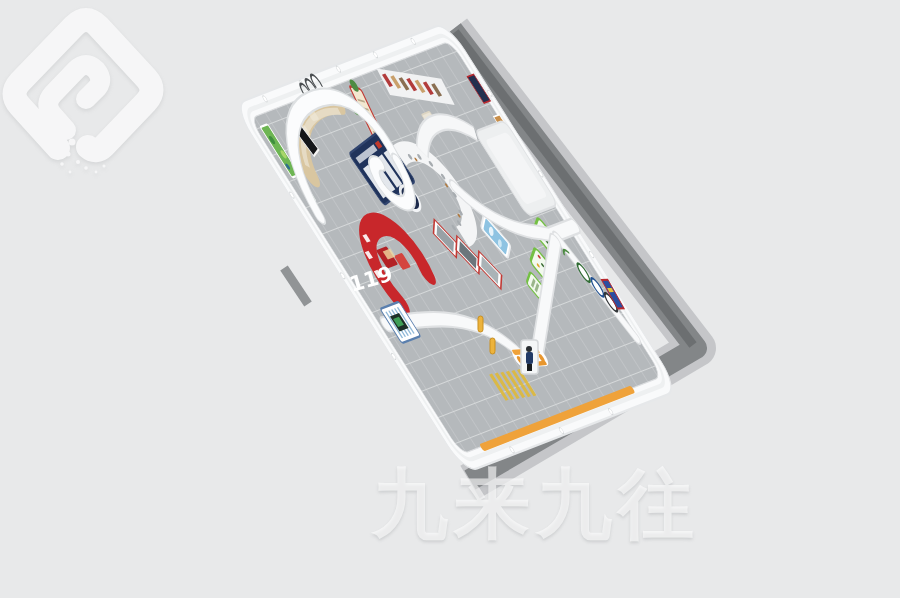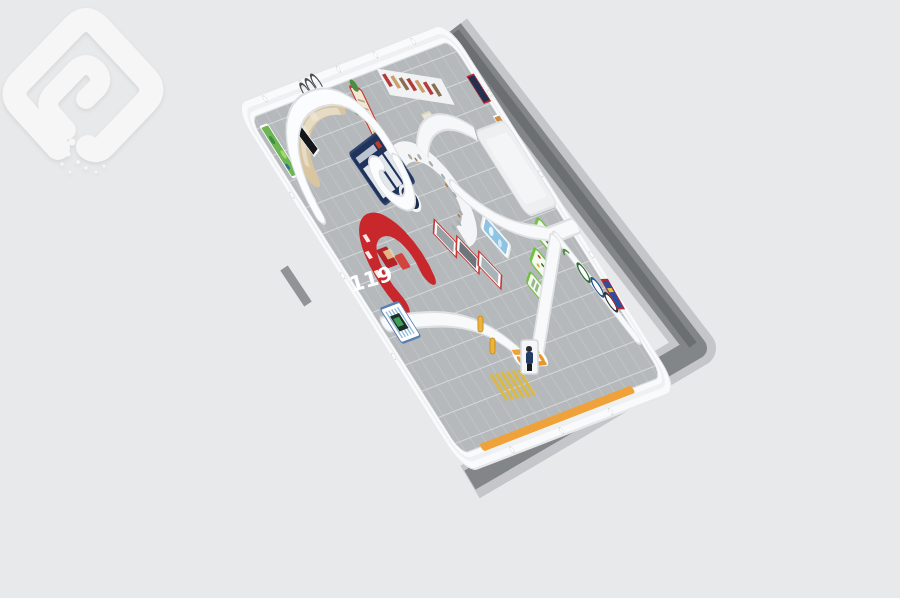--- a/index.html
+++ b/index.html
@@ -310,14 +310,15 @@
         <circle cx="62" cy="164" r="1.8"></circle>
         <circle cx="86" cy="168" r="1.8"></circle>
     <circle cx="104" cy="166" r="1.5"></circle>
         <circle cx="56" cy="150" r="2"></circle>
         <circle cx="96" cy="172" r="1.4"></circle>
     <circle cx="70" cy="172" r="1.4"></circle>
         <circle cx="108" cy="150" r="1.6"></circle>
   </g>
 </svg>
 
+<div class="wm wm-cn">九来九往</div>
 
 </div>
 
 </body></html>

